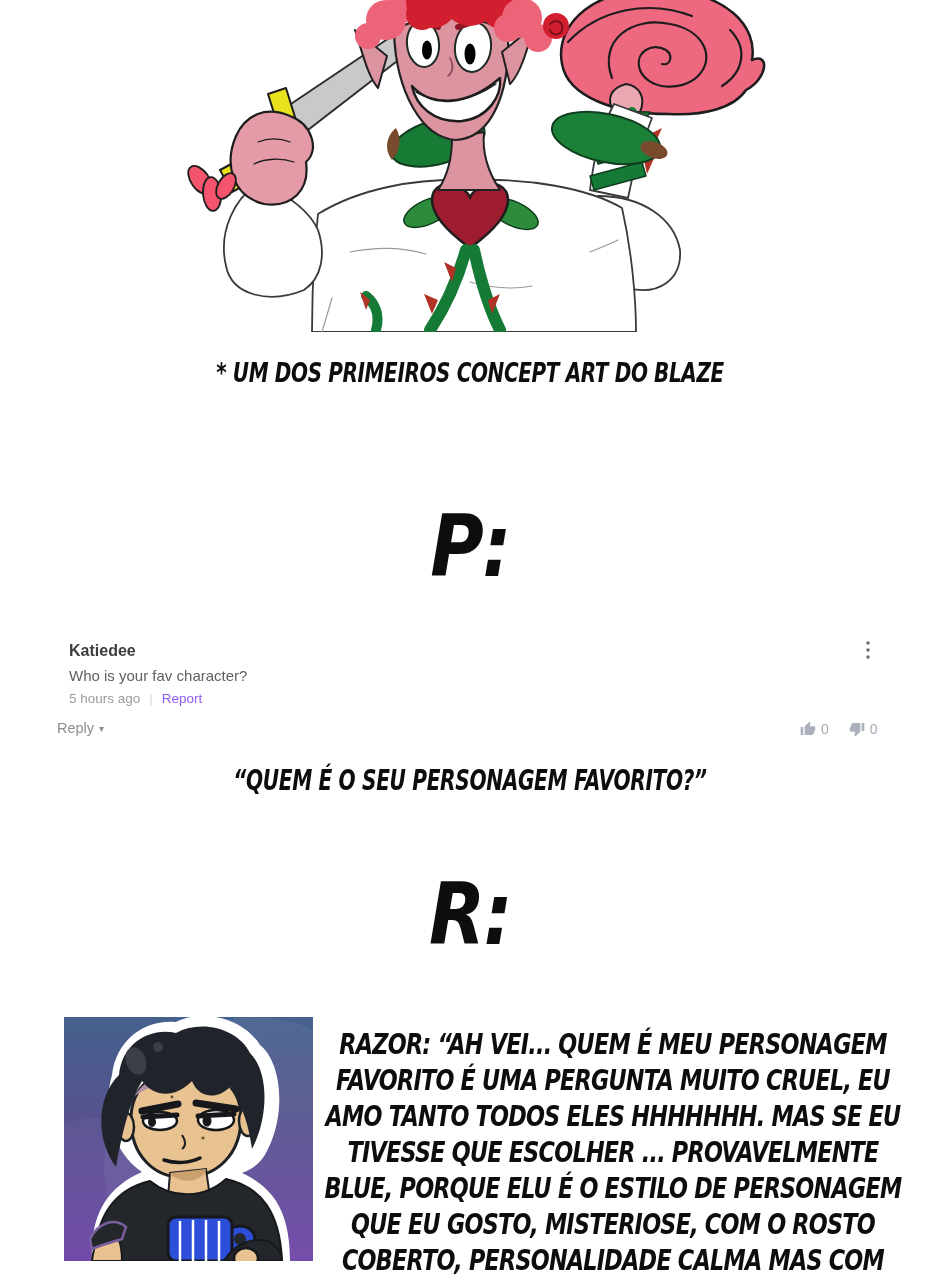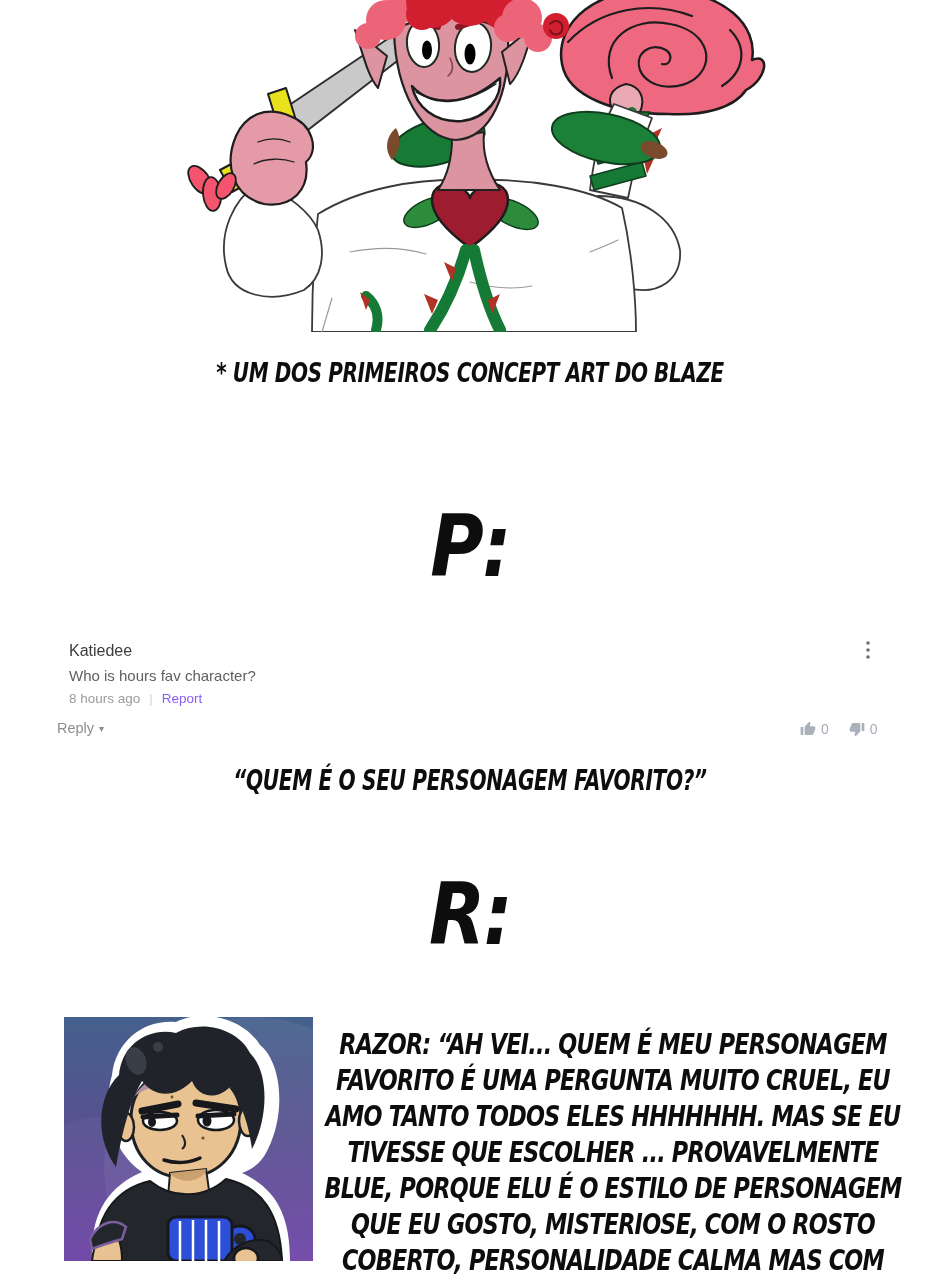--- a/index.html
+++ b/index.html
@@ -30,21 +30,21 @@
   #p-label{top:496px;}
   #r-label{top:864px;}
   .answer-text{
     position:absolute;left:233px;top:1026px;width:760px;text-align:center;
     font-family:"DejaVu Sans",sans-serif;font-weight:bold;font-style:italic;
     color:#0d0d0d;font-size:29px;line-height:36px;letter-spacing:-1px;
     transform:scaleX(0.77);transform-origin:center top;white-space:normal;
   }
 
   
-  .comment-author{position:absolute;left:69px;top:642px;font-size:16px;font-weight:normal;color:#3d3d3d;}
+  .comment-author{position:absolute;left:69px;top:642px;font-size:16px;font-weight:bold;color:#3d3d3d;}
   .comment-body{position:absolute;left:69px;top:667px;font-size:15px;color:#606060;}
   .comment-meta{position:absolute;left:69px;top:691px;font-size:13.5px;color:#9b9b9b;}
   .comment-meta .divider{color:#d4d4d4;margin:0 9px;}
   .comment-meta .report{color:#8b5cf6;cursor:pointer;}
   .reply-row{position:absolute;left:57px;top:720px;font-size:14.5px;color:#8d8d8d;cursor:pointer;}
   .reply-caret{font-size:10px;margin-left:5px;position:relative;top:-1px;color:#8d8d8d;}
   .kebab-btn{position:absolute;left:856px;top:639px;width:24px;height:26px;background:none;border:none;cursor:pointer;padding:0;}
   .votes{position:absolute;top:721px;left:800px;display:flex;align-items:center;gap:20px;}
   .vote{display:flex;align-items:center;gap:5px;cursor:pointer;}
   .vote svg{display:block;}
@@ -152,23 +152,23 @@
       </g>
     </g>
   </svg>
 
   <div class="comic caption">* UM DOS PRIMEIROS CONCEPT ART DO BLAZE</div>
 
   <div id="p-label" class="comic big-label">P:</div>
 
   <div>
     <div class="comment-author">Katiedee</div>
-    <div class="comment-body">Who is hours fav character?</div>
+    <div class="comment-body">Who is your fav character?</div>
     <div class="comment-meta">
-      <span>8 hours ago</span><span class="divider">|</span><span class="report">Report</span>
+      <span>5 hours ago</span><span class="divider">|</span><span class="report">Report</span>
     </div>
     <div class="reply-row">
       <span>Reply</span><span class="reply-caret">▾</span>
     </div>
     <button class="kebab-btn" aria-label="menu">
       <svg width="16" height="22" viewBox="0 0 16 22">
         <circle cx="8" cy="3" r="1.8" fill="#6e6e6e"></circle>
         <circle cx="8" cy="10" r="1.8" fill="#6e6e6e"></circle>
         <circle cx="8" cy="17" r="1.8" fill="#6e6e6e"></circle>
       </svg>

